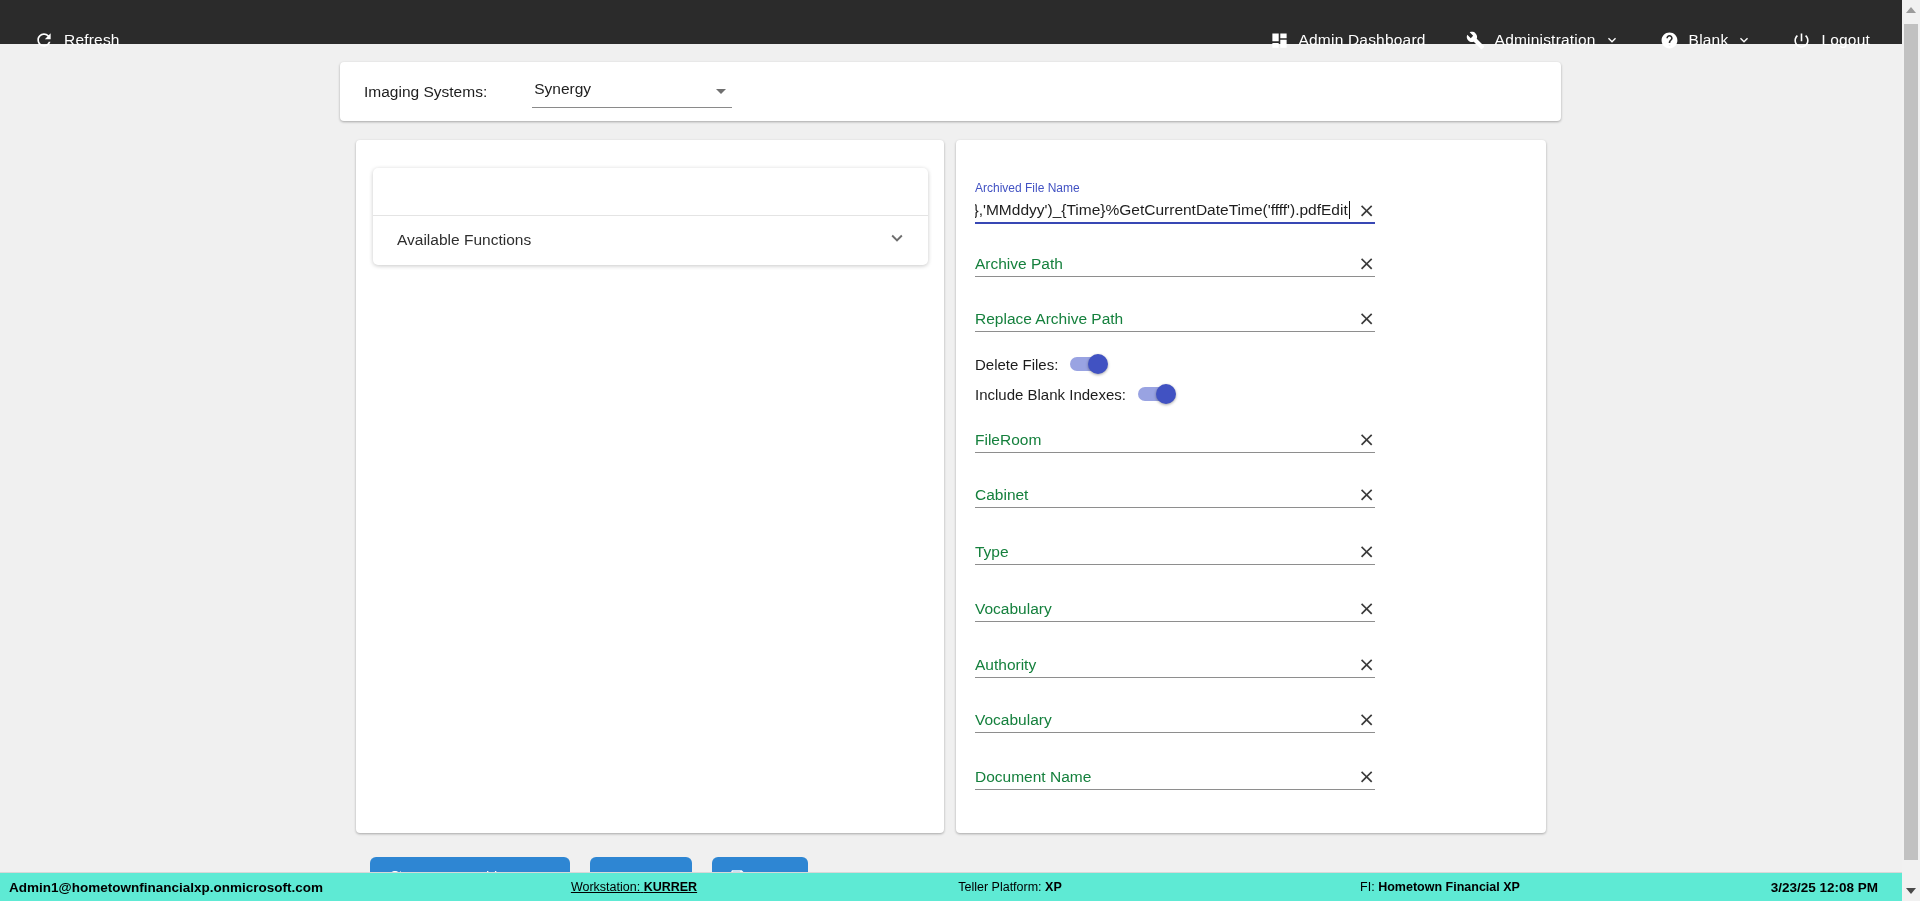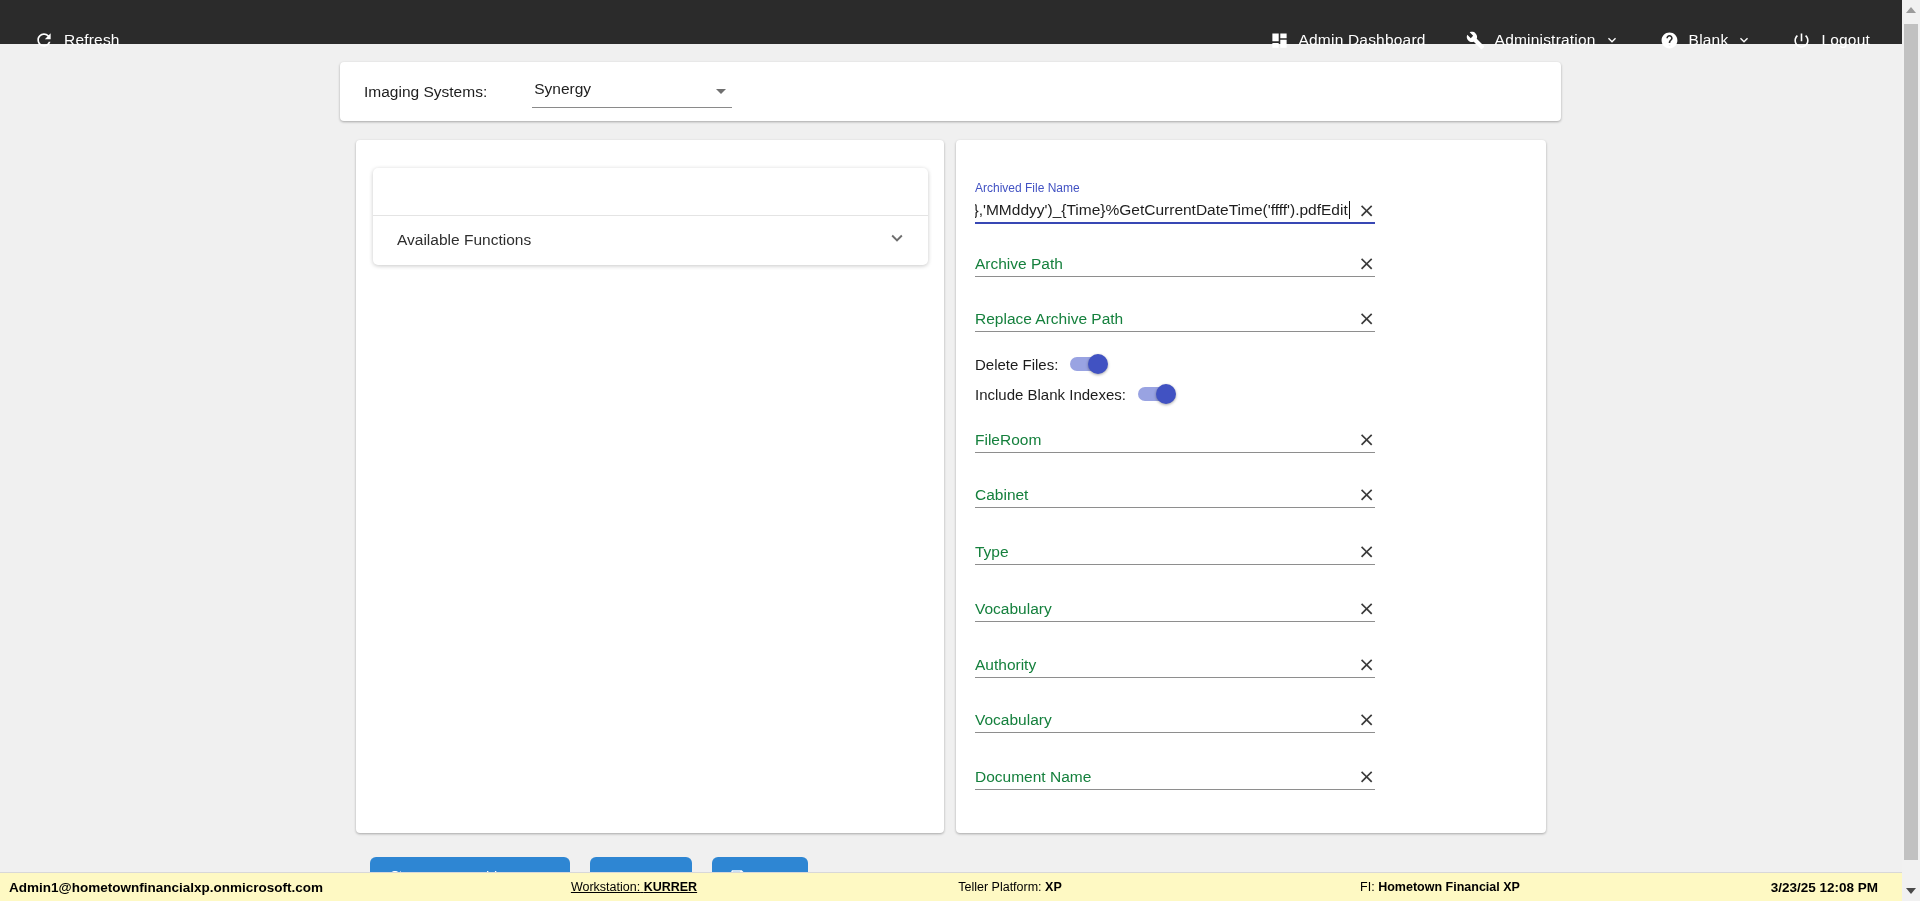--- a/index.html
+++ b/index.html
@@ -68,21 +68,21 @@
   .buttons-row { position:absolute; left:370px; top:857px; display:flex; gap:20px; z-index:10; }
   .btn { height:40px; border:none; border-radius:6px; background:#2e86d3; color:#fff;
          display:flex; align-items:center; justify-content:center; gap:10px; font-size:14.5px;
          font-family:"Liberation Sans", sans-serif; padding:0 16px; cursor:pointer; }
   .btn svg { display:block; }
   .btn-restart { min-width:200px; }
   .btn-reset { min-width:102px; }
   .btn-save { min-width:96px; }
 
   
-  .statusbar { position:absolute; left:0; top:872px; width:1902px; height:29px; background:#fef9c3;
+  .statusbar { position:absolute; left:0; top:872px; width:1902px; height:29px; background:#5eead4;
                border-top:1px solid #d8d8d8; font-size:12.5px; color:#000; z-index:40; }
   .sb-item { position:absolute; top:50%; transform:translateY(-50%); white-space:nowrap; }
   .sb-email { left:9px; font-weight:bold; font-size:13.5px; }
   .sb-center { transform:translate(-50%,-50%); }
   .sb-ws { left:634px;text-decoration:underline; }
   .sb-tp { left:1010px; }
   .sb-fi { left:1440px; }
   .sb-time { right:24px; font-weight:bold; font-size:13.5px; }
   .sb-val { font-weight:bold; }
 </style>

